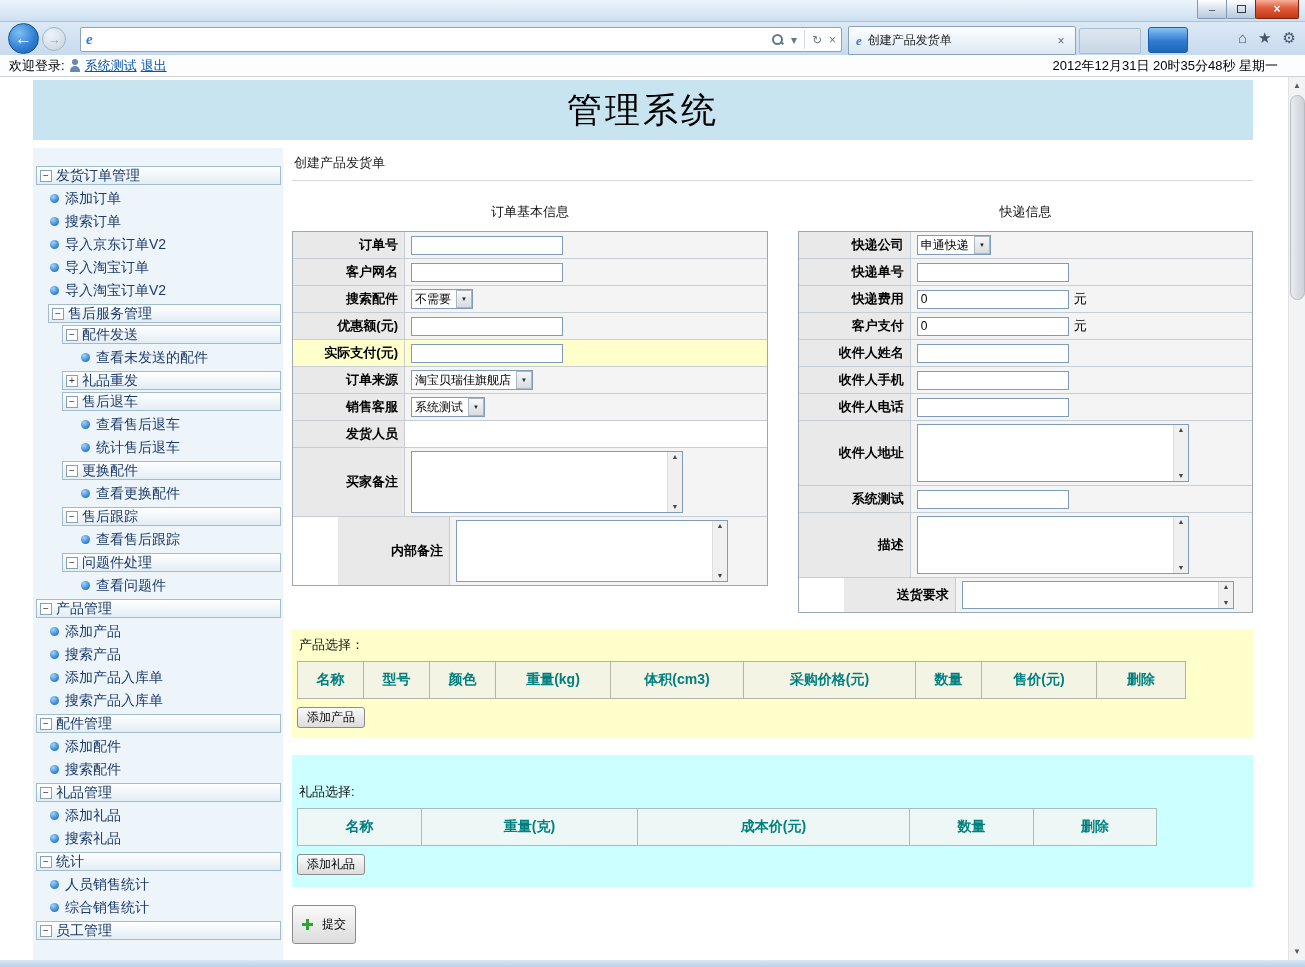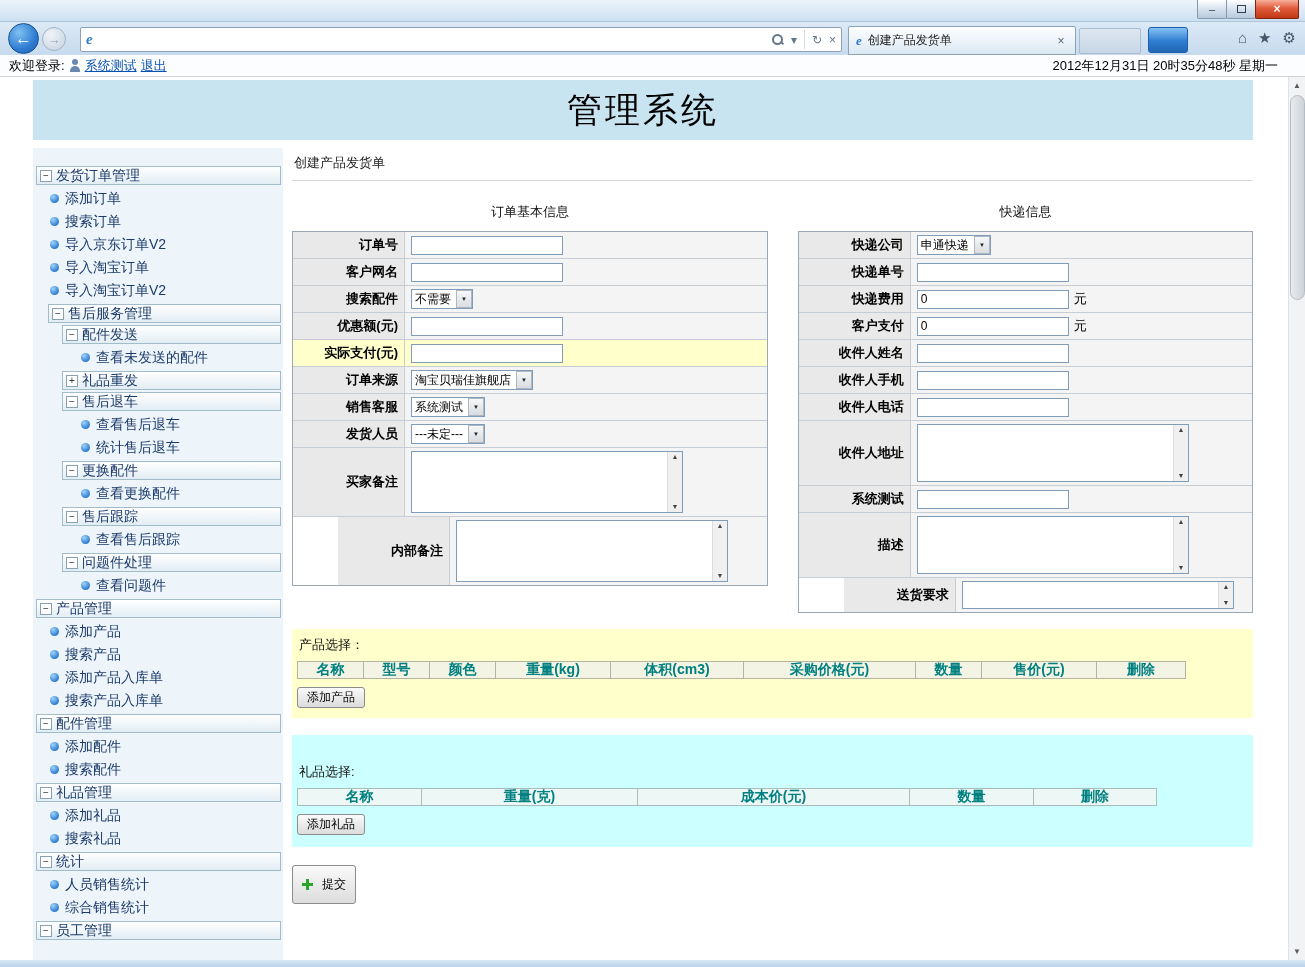--- a/index.html
+++ b/index.html
@@ -78,21 +78,21 @@
   .tawrap{position:relative;display:inline-block;}
   .tawrap textarea{display:block;width:272px;height:60px;border:1px solid #7f9db9;background:#fff;resize:none;font-size:12px;padding:2px 18px 2px 3px;font-family:inherit;}
   .tascroll{position:absolute;right:1px;top:1px;bottom:1px;width:15px;background:#f0f0f0;border-left:1px solid #dcdcdc;display:flex;flex-direction:column;justify-content:space-between;align-items:center;padding:2px 0;}
   .tascroll i{font-style:normal;font-size:7px;color:#444;line-height:6px;}
 
   .product-section{margin-top:16px;background:#ffffcc;padding:5px 8px 10px 5px;}
   .gift-section{margin-top:17px;background:#ccffff;padding:26px 8px 12px 5px;}
   .psec-title{font-size:13px;margin:2px 0 7px 2px;color:#111;}
   .header-row{display:inline-flex;border:1px solid #b4b4a2;background:#f4f4e4;}
   .gift .header-row,.header-row.gift{background:#edf8f6;border-color:#a8bcba;}
-  .hcell{border-right:1px solid #b4b4a2;height:16px;display:flex;align-items:center;justify-content:center;color:#008080;font-weight:bold;font-size:14px;background:transparent;}
+  .hcell{border-right:1px solid #b4b4a2;height:36px;display:flex;align-items:center;justify-content:center;color:#008080;font-weight:bold;font-size:14px;background:transparent;}
   .header-row.gift .hcell{border-right-color:#a8bcba;}
   .hcell:last-child{border-right:none;}
   .header-row.product .hcell:nth-child(1),.header-row.product .hcell:nth-child(2),.header-row.product .hcell:nth-child(3),.header-row.product .hcell:nth-child(7){width:66px;}
   .header-row.product .hcell:nth-child(4){width:115px;}
   .header-row.product .hcell:nth-child(5){width:133px;}
   .header-row.product .hcell:nth-child(6){width:172px;}
   .header-row.product .hcell:nth-child(8){width:115px;}
   .header-row.product .hcell:nth-child(9){width:88px;}
   .header-row.gift .hcell:nth-child(1){width:124px;}
   .header-row.gift .hcell:nth-child(2){width:216px;}
@@ -360,23 +360,20 @@
             </div>
           </div>
           <div class="frow">
             <div class="flabel">销售客服</div>
             <div class="fvalue">
               <span class="selwrap"><select><option>系统测试</option></select><span class="selarrow">▼</span></span>
             </div>
           </div>
           <div class="frow">
             <div class="flabel">发货人员</div>
-            <div class="fvalue">
-              <span class="selwrap"><select><option>---未定---</option></select><span class="selarrow">▼</span></span>
-            </div>
           </div>
           <div class="frow">
             <div class="flabel">买家备注</div>
             <div class="fvalue">
               <span class="tawrap">
                 <textarea style="height: 62px;"></textarea>
                 <span class="tascroll">
                   <i>▲</i>
                   <i>▼</i>
                 </span>

